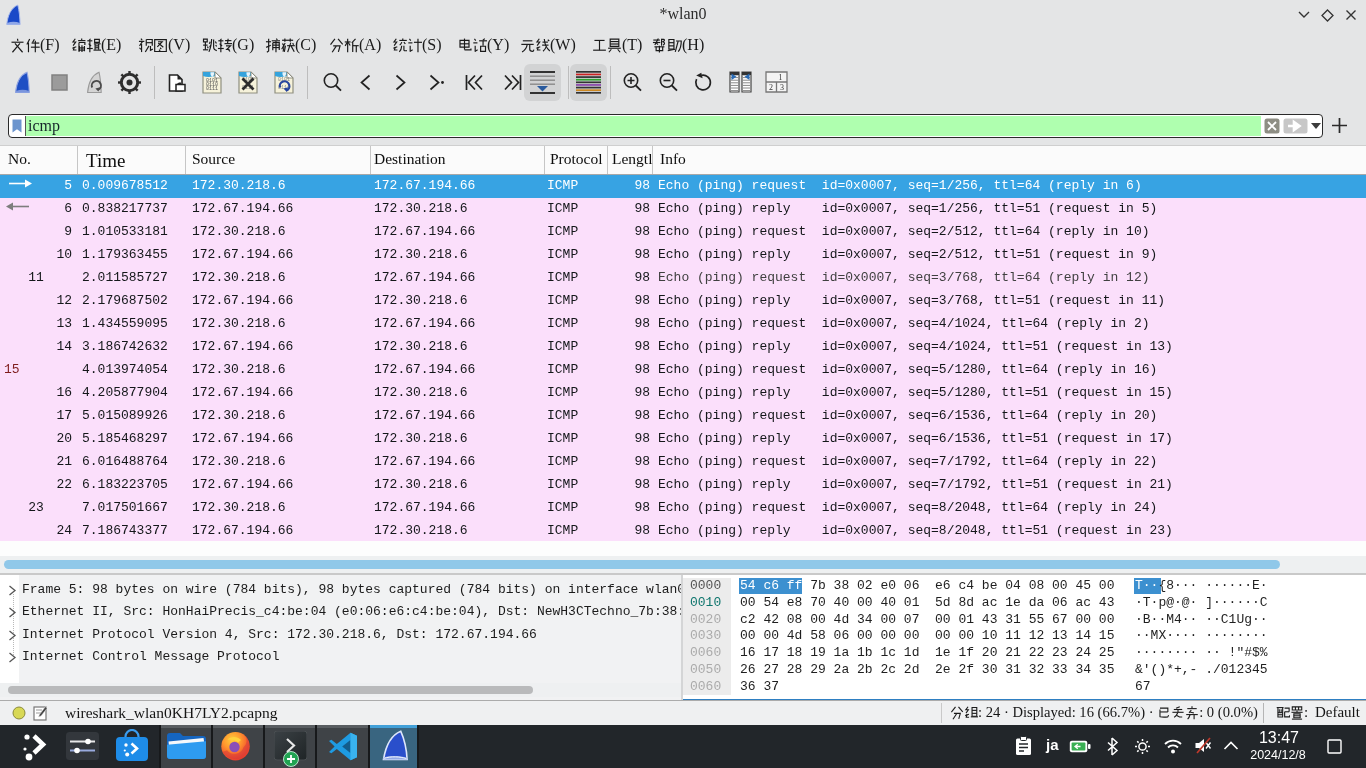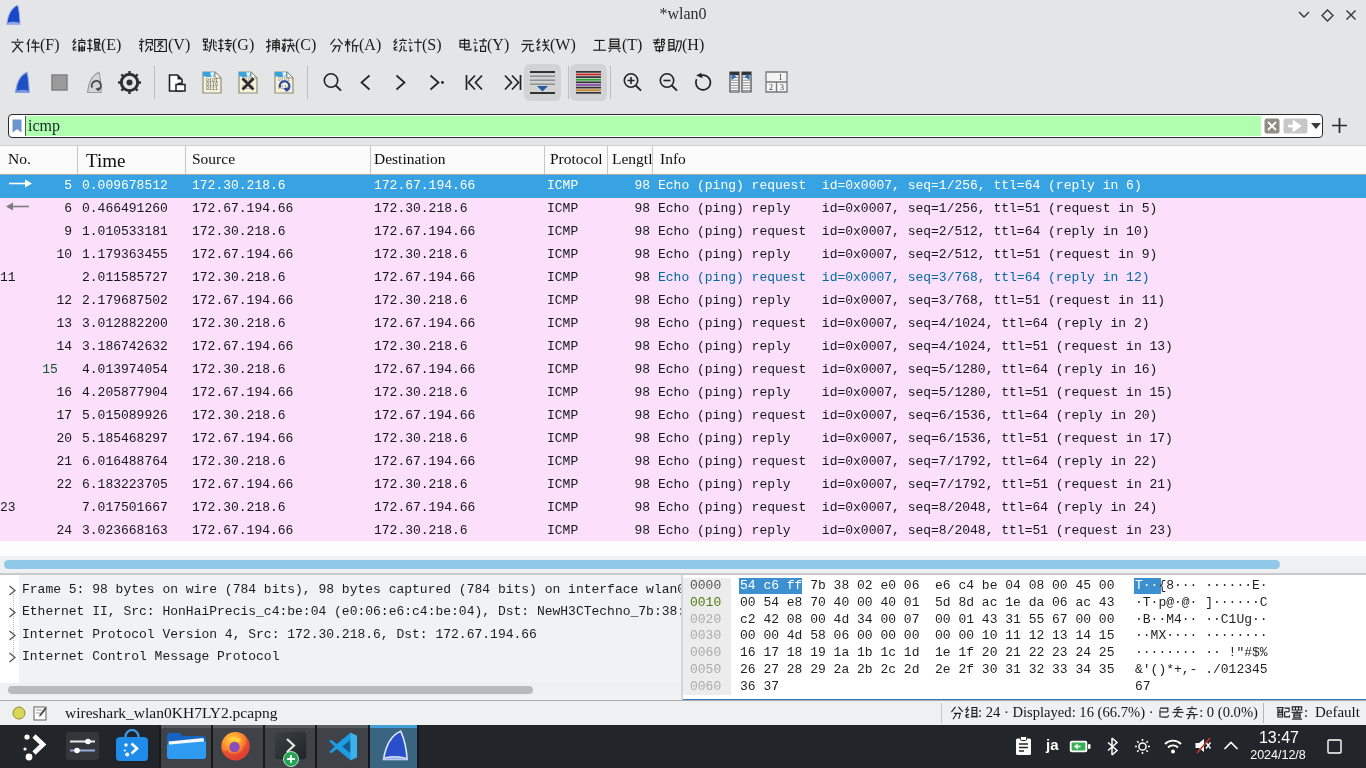--- a/index.html
+++ b/index.html
@@ -532,21 +532,21 @@
 <div class="ab" style="left:0;top:175.2px;width:1366px;height:22.98px;background:#37a3e3"></div>
 <div class="ab mono" style="left:0px;top:176.8px;width:72px;text-align:right;color:#fff;line-height:18px">5</div>
 <div class="ab mono" style="left:82px;top:176.8px;color:#fff;line-height:18px">0.009678512</div>
 <div class="ab mono" style="left:192px;top:176.8px;color:#fff;line-height:18px">172.30.218.6</div>
 <div class="ab mono" style="left:374px;top:176.8px;color:#fff;line-height:18px">172.67.194.66</div>
 <div class="ab mono" style="left:547px;top:176.8px;color:#fff;line-height:18px">ICMP</div>
 <div class="ab mono" style="left:560px;top:176.8px;width:90px;text-align:right;color:#fff;line-height:18px">98</div>
 <div class="ab mono" style="left:658px;top:176.8px;color:#fff;line-height:18px">Echo (ping) request  id=0x0007, seq=1/256, ttl=64 (reply in 6)</div>
 <div class="ab" style="left:0;top:198.2px;width:1366px;height:22.98px;background:#fbdffb"></div>
 <div class="ab mono" style="left:0px;top:199.8px;width:72px;text-align:right;color:#14171a;line-height:18px">6</div>
-<div class="ab mono" style="left:82px;top:199.8px;color:#14171a;line-height:18px">0.466491260</div>
+<div class="ab mono" style="left:82px;top:199.8px;color:#14171a;line-height:18px">0.838217737</div>
 <div class="ab mono" style="left:192px;top:199.8px;color:#14171a;line-height:18px">172.67.194.66</div>
 <div class="ab mono" style="left:374px;top:199.8px;color:#14171a;line-height:18px">172.30.218.6</div>
 <div class="ab mono" style="left:547px;top:199.8px;color:#14171a;line-height:18px">ICMP</div>
 <div class="ab mono" style="left:560px;top:199.8px;width:90px;text-align:right;color:#14171a;line-height:18px">98</div>
 <div class="ab mono" style="left:658px;top:199.8px;color:#14171a;line-height:18px">Echo (ping) reply    id=0x0007, seq=1/256, ttl=51 (request in 5)</div>
 <div class="ab" style="left:0;top:221.2px;width:1366px;height:22.98px;background:#fbdffb"></div>
 <div class="ab mono" style="left:0px;top:222.8px;width:72px;text-align:right;color:#14171a;line-height:18px">9</div>
 <div class="ab mono" style="left:82px;top:222.8px;color:#14171a;line-height:18px">1.010533181</div>
 <div class="ab mono" style="left:192px;top:222.8px;color:#14171a;line-height:18px">172.30.218.6</div>
 <div class="ab mono" style="left:374px;top:222.8px;color:#14171a;line-height:18px">172.67.194.66</div>
@@ -555,53 +555,53 @@
 <div class="ab mono" style="left:658px;top:222.8px;color:#14171a;line-height:18px">Echo (ping) request  id=0x0007, seq=2/512, ttl=64 (reply in 10)</div>
 <div class="ab" style="left:0;top:244.1px;width:1366px;height:22.98px;background:#fbdffb"></div>
 <div class="ab mono" style="left:0px;top:245.7px;width:72px;text-align:right;color:#14171a;line-height:18px">10</div>
 <div class="ab mono" style="left:82px;top:245.7px;color:#14171a;line-height:18px">1.179363455</div>
 <div class="ab mono" style="left:192px;top:245.7px;color:#14171a;line-height:18px">172.67.194.66</div>
 <div class="ab mono" style="left:374px;top:245.7px;color:#14171a;line-height:18px">172.30.218.6</div>
 <div class="ab mono" style="left:547px;top:245.7px;color:#14171a;line-height:18px">ICMP</div>
 <div class="ab mono" style="left:560px;top:245.7px;width:90px;text-align:right;color:#14171a;line-height:18px">98</div>
 <div class="ab mono" style="left:658px;top:245.7px;color:#14171a;line-height:18px">Echo (ping) reply    id=0x0007, seq=2/512, ttl=51 (request in 9)</div>
 <div class="ab" style="left:0;top:267.1px;width:1366px;height:22.98px;background:#fbdffb"></div>
-<div class="ab mono" style="left:0px;top:268.7px;width:72px;text-align:left;color:#14171a;line-height:18px">11</div>
+<div class="ab mono" style="left:0px;top:268.7px;width:72px;text-align:center;color:#14171a;line-height:18px">11</div>
 <div class="ab mono" style="left:82px;top:268.7px;color:#14171a;line-height:18px">2.011585727</div>
 <div class="ab mono" style="left:192px;top:268.7px;color:#14171a;line-height:18px">172.30.218.6</div>
 <div class="ab mono" style="left:374px;top:268.7px;color:#14171a;line-height:18px">172.67.194.66</div>
 <div class="ab mono" style="left:547px;top:268.7px;color:#14171a;line-height:18px">ICMP</div>
 <div class="ab mono" style="left:560px;top:268.7px;width:90px;text-align:right;color:#14171a;line-height:18px">98</div>
-<div class="ab mono" style="left:658px;top:268.7px;color:#0369a1;line-height:18px">Echo (ping) request  id=0x0007, seq=3/768, ttl=64 (reply in 12)</div>
+<div class="ab mono" style="left:658px;top:268.7px;color:#404040;line-height:18px">Echo (ping) request  id=0x0007, seq=3/768, ttl=64 (reply in 12)</div>
 <div class="ab" style="left:0;top:290.1px;width:1366px;height:22.98px;background:#fbdffb"></div>
 <div class="ab mono" style="left:0px;top:291.7px;width:72px;text-align:right;color:#14171a;line-height:18px">12</div>
 <div class="ab mono" style="left:82px;top:291.7px;color:#14171a;line-height:18px">2.179687502</div>
 <div class="ab mono" style="left:192px;top:291.7px;color:#14171a;line-height:18px">172.67.194.66</div>
 <div class="ab mono" style="left:374px;top:291.7px;color:#14171a;line-height:18px">172.30.218.6</div>
 <div class="ab mono" style="left:547px;top:291.7px;color:#14171a;line-height:18px">ICMP</div>
 <div class="ab mono" style="left:560px;top:291.7px;width:90px;text-align:right;color:#14171a;line-height:18px">98</div>
 <div class="ab mono" style="left:658px;top:291.7px;color:#14171a;line-height:18px">Echo (ping) reply    id=0x0007, seq=3/768, ttl=51 (request in 11)</div>
 <div class="ab" style="left:0;top:313.1px;width:1366px;height:22.98px;background:#fbdffb"></div>
 <div class="ab mono" style="left:0px;top:314.7px;width:72px;text-align:right;color:#14171a;line-height:18px">13</div>
-<div class="ab mono" style="left:82px;top:314.7px;color:#14171a;line-height:18px">3.012882200</div>
+<div class="ab mono" style="left:82px;top:314.7px;color:#14171a;line-height:18px">1.434559095</div>
 <div class="ab mono" style="left:192px;top:314.7px;color:#14171a;line-height:18px">172.30.218.6</div>
 <div class="ab mono" style="left:374px;top:314.7px;color:#14171a;line-height:18px">172.67.194.66</div>
 <div class="ab mono" style="left:547px;top:314.7px;color:#14171a;line-height:18px">ICMP</div>
 <div class="ab mono" style="left:560px;top:314.7px;width:90px;text-align:right;color:#14171a;line-height:18px">98</div>
 <div class="ab mono" style="left:658px;top:314.7px;color:#14171a;line-height:18px">Echo (ping) request  id=0x0007, seq=4/1024, ttl=64 (reply in 2)</div>
 <div class="ab" style="left:0;top:336.1px;width:1366px;height:22.98px;background:#fbdffb"></div>
 <div class="ab mono" style="left:0px;top:337.7px;width:72px;text-align:right;color:#14171a;line-height:18px">14</div>
 <div class="ab mono" style="left:82px;top:337.7px;color:#14171a;line-height:18px">3.186742632</div>
 <div class="ab mono" style="left:192px;top:337.7px;color:#14171a;line-height:18px">172.67.194.66</div>
 <div class="ab mono" style="left:374px;top:337.7px;color:#14171a;line-height:18px">172.30.218.6</div>
 <div class="ab mono" style="left:547px;top:337.7px;color:#14171a;line-height:18px">ICMP</div>
 <div class="ab mono" style="left:560px;top:337.7px;width:90px;text-align:right;color:#14171a;line-height:18px">98</div>
 <div class="ab mono" style="left:658px;top:337.7px;color:#14171a;line-height:18px">Echo (ping) reply    id=0x0007, seq=4/1024, ttl=51 (request in 13)</div>
 <div class="ab" style="left:0;top:359.0px;width:1366px;height:22.98px;background:#fbdffb"></div>
-<div class="ab mono" style="left:14px;top:360.6px;width:72px;text-align:center;color:#14532d;line-height:18px">15</div>
+<div class="ab mono" style="left:4px;top:360.6px;width:72px;text-align:left;color:#7f1d1d;line-height:18px">15</div>
 <div class="ab mono" style="left:82px;top:360.6px;color:#14171a;line-height:18px">4.013974054</div>
 <div class="ab mono" style="left:192px;top:360.6px;color:#14171a;line-height:18px">172.30.218.6</div>
 <div class="ab mono" style="left:374px;top:360.6px;color:#14171a;line-height:18px">172.67.194.66</div>
 <div class="ab mono" style="left:547px;top:360.6px;color:#14171a;line-height:18px">ICMP</div>
 <div class="ab mono" style="left:560px;top:360.6px;width:90px;text-align:right;color:#14171a;line-height:18px">98</div>
 <div class="ab mono" style="left:658px;top:360.6px;color:#14171a;line-height:18px">Echo (ping) request  id=0x0007, seq=5/1280, ttl=64 (reply in 16)</div>
 <div class="ab" style="left:0;top:382.0px;width:1366px;height:22.98px;background:#fbdffb"></div>
 <div class="ab mono" style="left:0px;top:383.6px;width:72px;text-align:right;color:#14171a;line-height:18px">16</div>
 <div class="ab mono" style="left:82px;top:383.6px;color:#14171a;line-height:18px">4.205877904</div>
 <div class="ab mono" style="left:192px;top:383.6px;color:#14171a;line-height:18px">172.67.194.66</div>
@@ -635,30 +635,30 @@
 <div class="ab mono" style="left:658px;top:452.6px;color:#14171a;line-height:18px">Echo (ping) request  id=0x0007, seq=7/1792, ttl=64 (reply in 22)</div>
 <div class="ab" style="left:0;top:473.9px;width:1366px;height:22.98px;background:#fbdffb"></div>
 <div class="ab mono" style="left:0px;top:475.5px;width:72px;text-align:right;color:#14171a;line-height:18px">22</div>
 <div class="ab mono" style="left:82px;top:475.5px;color:#14171a;line-height:18px">6.183223705</div>
 <div class="ab mono" style="left:192px;top:475.5px;color:#14171a;line-height:18px">172.67.194.66</div>
 <div class="ab mono" style="left:374px;top:475.5px;color:#14171a;line-height:18px">172.30.218.6</div>
 <div class="ab mono" style="left:547px;top:475.5px;color:#14171a;line-height:18px">ICMP</div>
 <div class="ab mono" style="left:560px;top:475.5px;width:90px;text-align:right;color:#14171a;line-height:18px">98</div>
 <div class="ab mono" style="left:658px;top:475.5px;color:#14171a;line-height:18px">Echo (ping) reply    id=0x0007, seq=7/1792, ttl=51 (request in 21)</div>
 <div class="ab" style="left:0;top:496.9px;width:1366px;height:22.98px;background:#fbdffb"></div>
-<div class="ab mono" style="left:0px;top:498.5px;width:72px;text-align:left;color:#14171a;line-height:18px">23</div>
+<div class="ab mono" style="left:0px;top:498.5px;width:72px;text-align:center;color:#14171a;line-height:18px">23</div>
 <div class="ab mono" style="left:82px;top:498.5px;color:#14171a;line-height:18px">7.017501667</div>
 <div class="ab mono" style="left:192px;top:498.5px;color:#14171a;line-height:18px">172.30.218.6</div>
 <div class="ab mono" style="left:374px;top:498.5px;color:#14171a;line-height:18px">172.67.194.66</div>
 <div class="ab mono" style="left:547px;top:498.5px;color:#14171a;line-height:18px">ICMP</div>
 <div class="ab mono" style="left:560px;top:498.5px;width:90px;text-align:right;color:#14171a;line-height:18px">98</div>
 <div class="ab mono" style="left:658px;top:498.5px;color:#14171a;line-height:18px">Echo (ping) request  id=0x0007, seq=8/2048, ttl=64 (reply in 24)</div>
 <div class="ab" style="left:0;top:519.9px;width:1366px;height:22.98px;background:#fbdffb"></div>
 <div class="ab mono" style="left:0px;top:521.5px;width:72px;text-align:right;color:#14171a;line-height:18px">24</div>
-<div class="ab mono" style="left:82px;top:521.5px;color:#14171a;line-height:18px">3.023668163</div>
+<div class="ab mono" style="left:82px;top:521.5px;color:#14171a;line-height:18px">7.186743377</div>
 <div class="ab mono" style="left:192px;top:521.5px;color:#14171a;line-height:18px">172.67.194.66</div>
 <div class="ab mono" style="left:374px;top:521.5px;color:#14171a;line-height:18px">172.30.218.6</div>
 <div class="ab mono" style="left:547px;top:521.5px;color:#14171a;line-height:18px">ICMP</div>
 <div class="ab mono" style="left:560px;top:521.5px;width:90px;text-align:right;color:#14171a;line-height:18px">98</div>
 <div class="ab mono" style="left:658px;top:521.5px;color:#14171a;line-height:18px">Echo (ping) reply    id=0x0007, seq=8/2048, ttl=51 (request in 23)</div>
 <svg class="ab" style="left:8px;top:178.3px" width="26" height="11">
     <path d="M1 5.5 H18" stroke="#fff" stroke-width="1.6"></path>
     <path d="M17 1.5 L24 5.5 L17 9.5 Z" fill="#fff"></path>
   </svg>
 <svg class="ab" style="left:4px;top:201.3px" width="26" height="11">
@@ -697,21 +697,21 @@
 
 <div class="ab" style="left:683px;top:574.5px;width:683px;height:125.5px;background:#fff"></div>
 <div class="ab" style="left:683px;top:578px;width:48px;height:117px;background:#ececec"></div>
 <div class="ab" style="left:738.5px;top:577.6px;width:63.5px;height:16.8px;background:#3c90d0"></div>
 <div class="ab" style="left:1134px;top:577.6px;width:27px;height:16.8px;background:#3c90d0"></div>
 <div class="ab mono" style="left:690px;top:577.0px;color:#565656;line-height:18px">0000</div>
 <div class="ab mono" style="left:740px;top:577.0px;color:#fff;line-height:18px">54 c6 ff</div>
 <div class="ab mono" style="left:740px;top:577.0px;color:#1f1f1f;line-height:18px"><span style="color:transparent">54 c6 ff </span>7b 38 02 e0 06  e6 c4 be 04 08 00 45 00</div>
 <div class="ab mono" style="left:1135px;top:577.0px;color:#fff;line-height:18px">T··</div>
 <div class="ab mono" style="left:1135px;top:577.0px;color:#1f1f1f;line-height:18px"><span style="color:transparent">T··</span>{8··· ······E·</div>
-<div class="ab mono" style="left:690px;top:593.8px;color:#4d7c0f;line-height:18px">0010</div>
+<div class="ab mono" style="left:690px;top:593.8px;color:#0f766e;line-height:18px">0010</div>
 <div class="ab mono" style="left:740px;top:593.8px;color:#1f1f1f;line-height:18px">00 54 e8 70 40 00 40 01  5d 8d ac 1e da 06 ac 43</div>
 <div class="ab mono" style="left:1135px;top:593.8px;color:#1f1f1f;line-height:18px">·T·p@·@· ]······C</div>
 <div class="ab mono" style="left:690px;top:610.6px;color:#ababab;line-height:18px">0020</div>
 <div class="ab mono" style="left:740px;top:610.6px;color:#1f1f1f;line-height:18px">c2 42 08 00 4d 34 00 07  00 01 43 31 55 67 00 00</div>
 <div class="ab mono" style="left:1135px;top:610.6px;color:#1f1f1f;line-height:18px">·B··M4·· ··C1Ug··</div>
 <div class="ab mono" style="left:690px;top:627.4px;color:#ababab;line-height:18px">0030</div>
 <div class="ab mono" style="left:740px;top:627.4px;color:#1f1f1f;line-height:18px">00 00 4d 58 06 00 00 00  00 00 10 11 12 13 14 15</div>
 <div class="ab mono" style="left:1135px;top:627.4px;color:#1f1f1f;line-height:18px">··MX···· ········</div>
 <div class="ab mono" style="left:690px;top:644.2px;color:#ababab;line-height:18px">0060</div>
 <div class="ab mono" style="left:740px;top:644.2px;color:#1f1f1f;line-height:18px">16 17 18 19 1a 1b 1c 1d  1e 1f 20 21 22 23 24 25</div>

